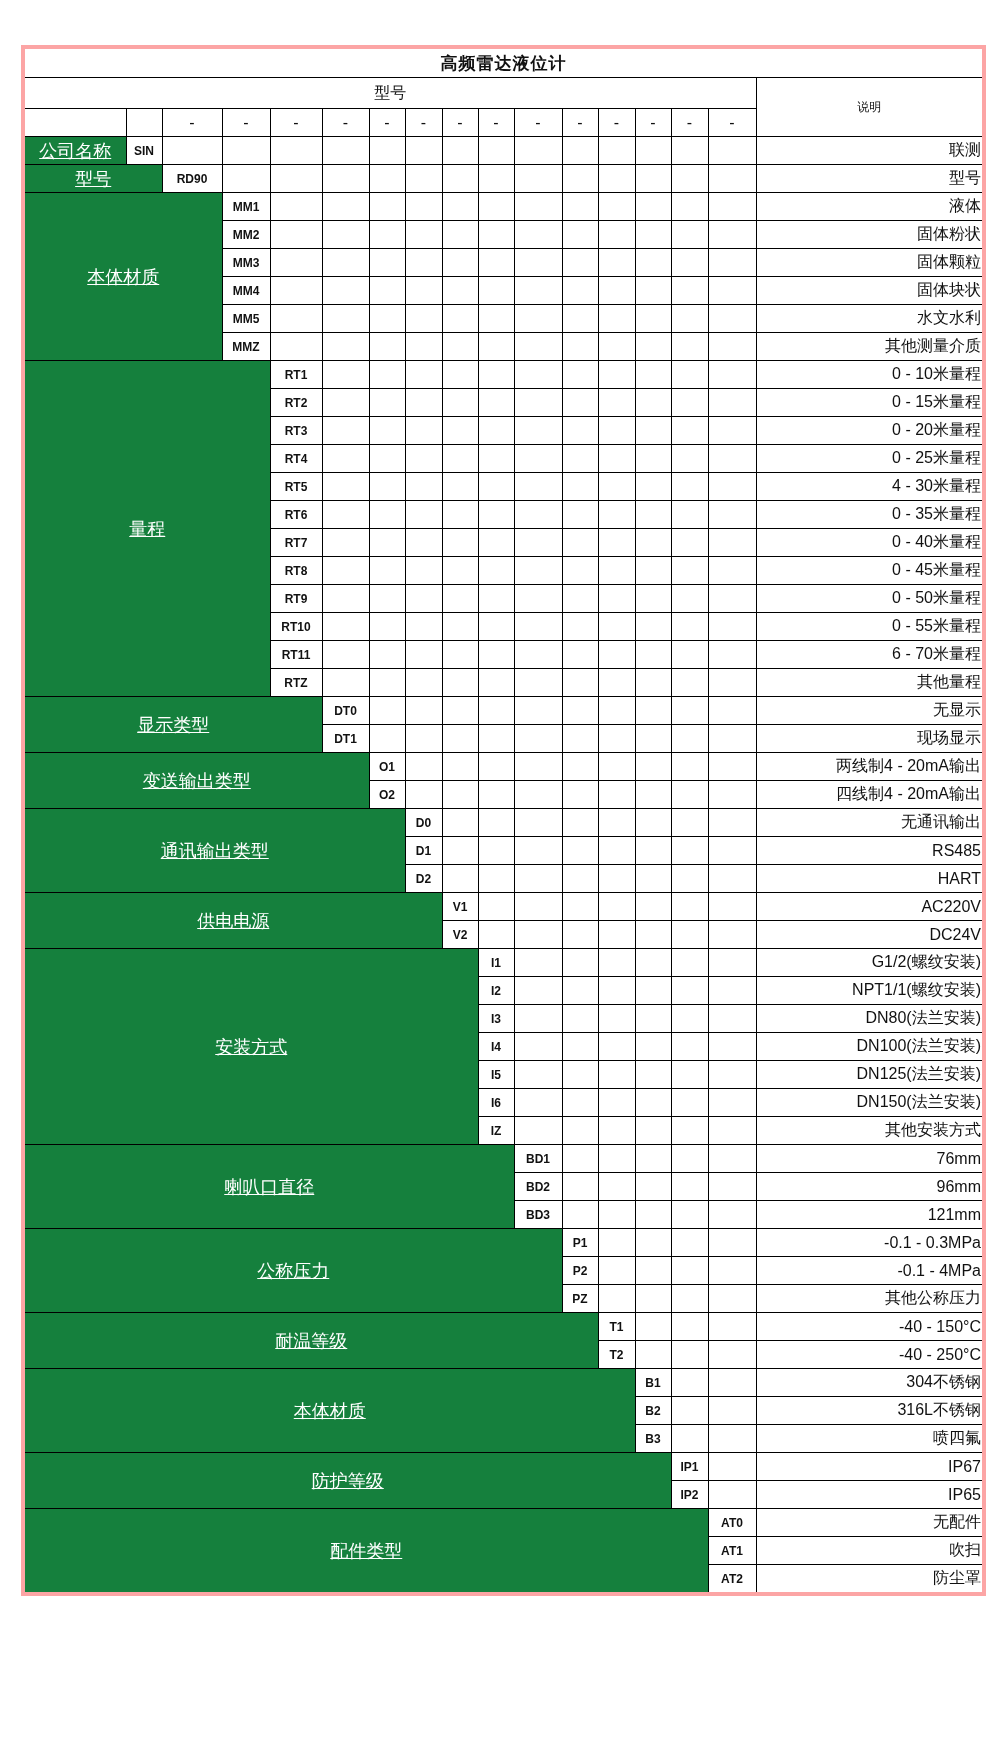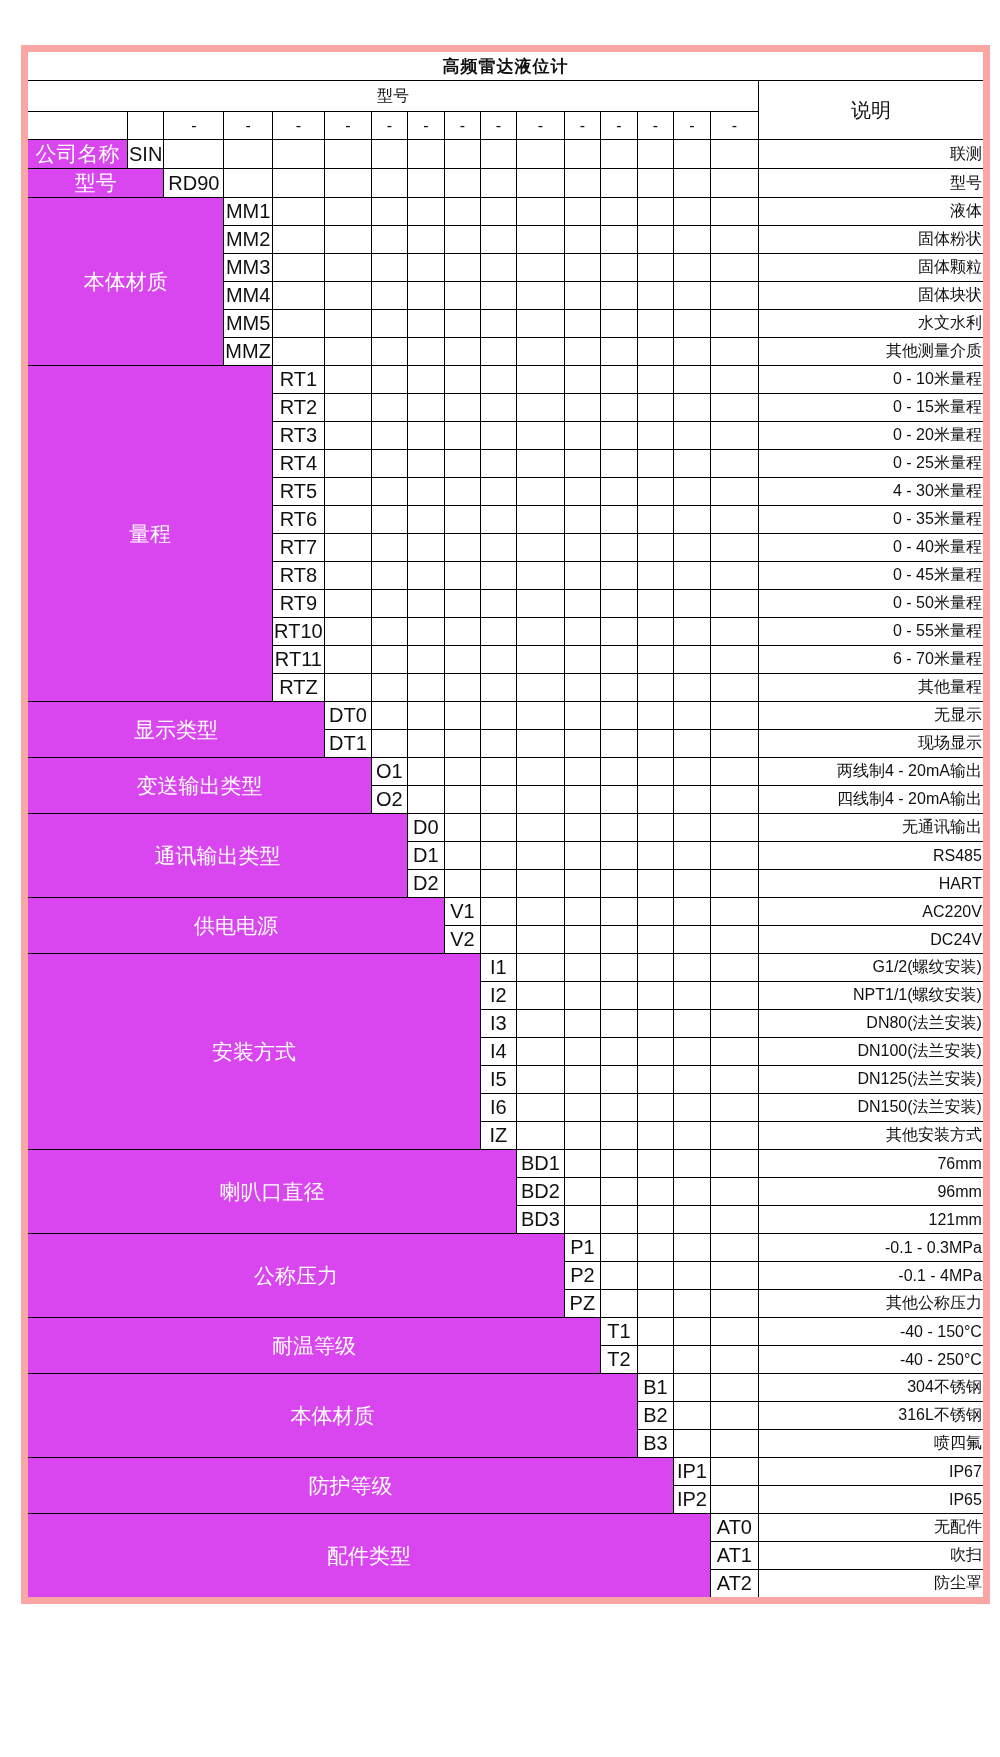--- a/index.html
+++ b/index.html
@@ -15,47 +15,48 @@
     background: #ffffff;
   }
   .tbl-wrap {
     position: absolute;
     left: 21px;
     top: 45px;
   }
   table {
     border-collapse: collapse;
     table-layout: fixed;
-    border: 7px solid #fca5a5;
+    border: 4px solid #fca5a5;
   }
   td {
     border: 1px solid #000;
     height: 27px;
     padding: 0 1px;
     text-align: center;
     vertical-align: middle;
     font-size: 16px;
     color: #111;
     white-space: nowrap;
     overflow: hidden;
   }
   td.title-cell {
     height: 28px;
     font-size: 17px;
     font-weight: 600;
     letter-spacing: 1px;
   }
   td.model-cell { height: 30px; }
-  td.desc-head { font-size: 20px; }
+  td.desc-head { font-size: 12px; }
   td.cat {
-    background: #d946ef;
+    background: #15803d;
     color: #ffffff;
-    font-size: 21px;
+    font-size: 18px;
+    text-decoration: underline;
   }
-  td.code { font-size: 20px; }
+  td.code { font-size: 12px; font-weight: bold; }
   td.dash { font-size: 16px; }
   td.desc { font-size: 16px; text-align: right; }
 </style>
 </head>
 <body>
 
 <div class="sheet">
   <div class="tbl-wrap">
     <table>
       <colgroup>

